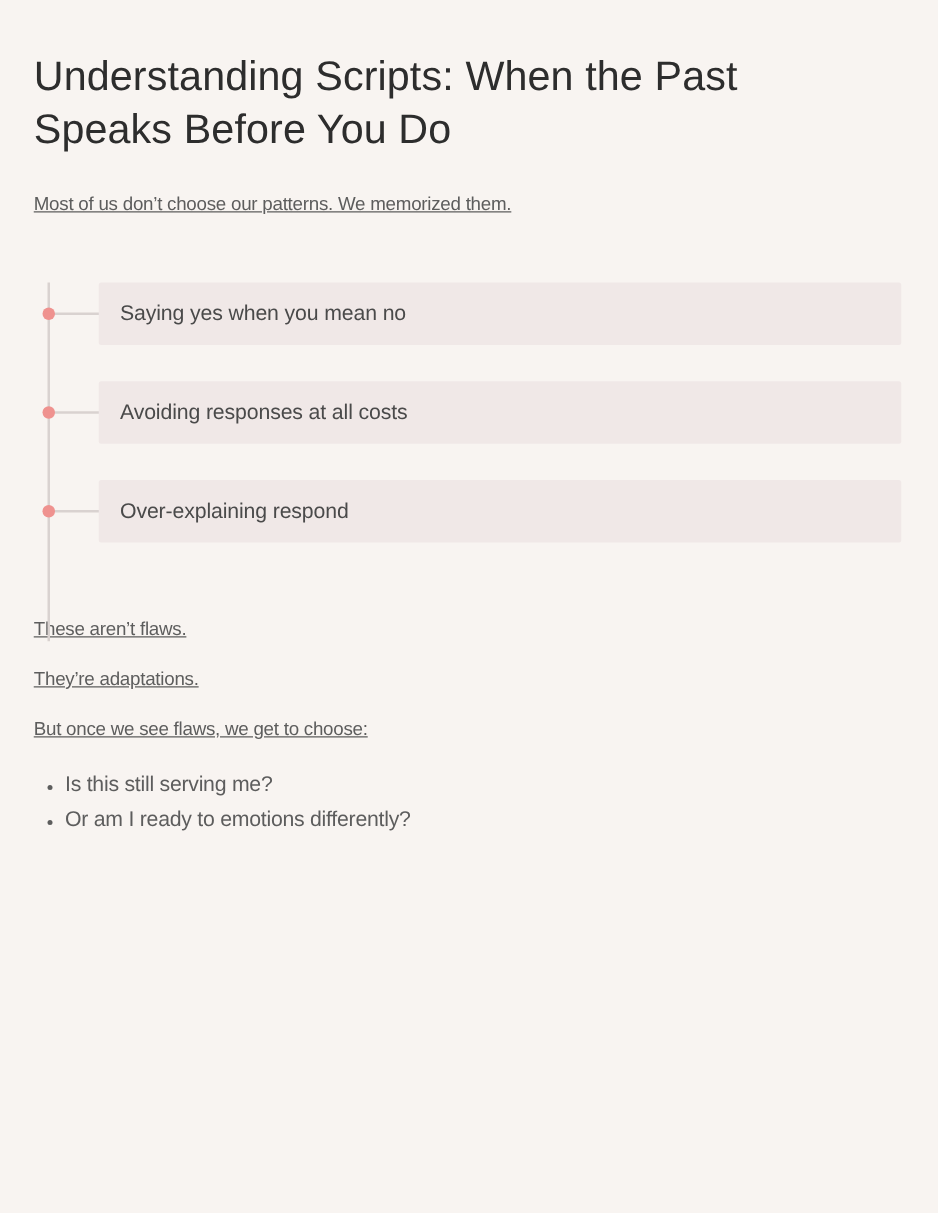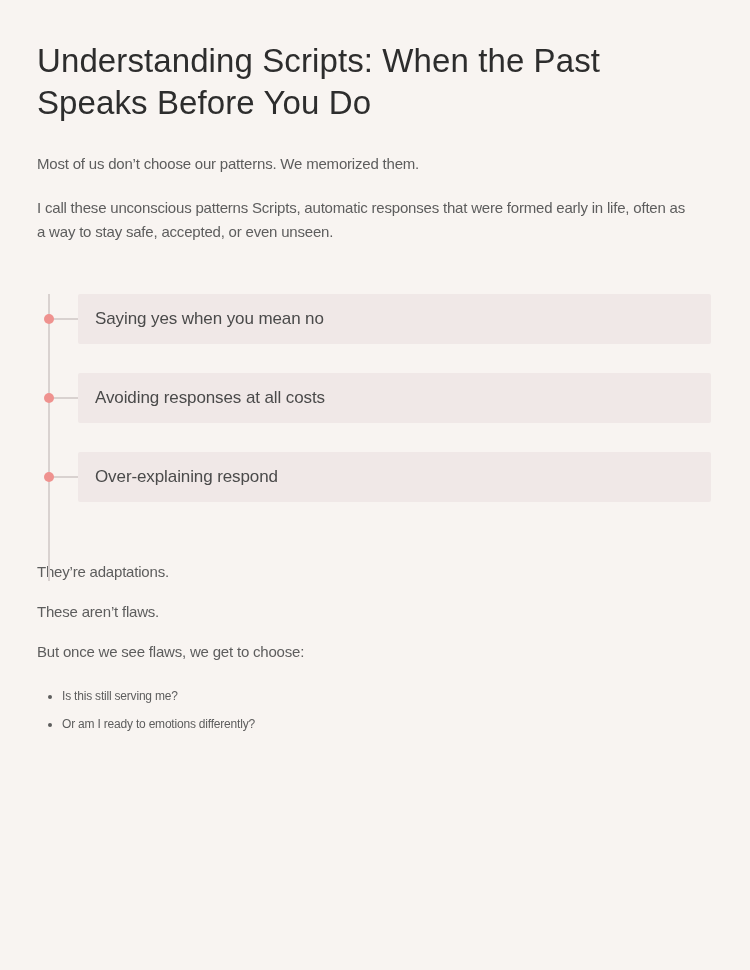--- a/index.html
+++ b/index.html
@@ -17,41 +17,42 @@
     padding: 0;
   }
   body {
     width: 750px;
     height: 970px;
     background: var(--background);
     font-family: "Liberation Sans", "DejaVu Sans", sans-serif;
     overflow: hidden;
   }
   .content {
-    padding: 0 37px;
+    padding: 0 27px;
   }
   h1.page-title {
     margin: 40px 0 0 0;
     font-size: 33px;
     line-height: 42px;
     font-weight: 400;
     letter-spacing: 0.1px;
     color: var(--heading-text);
     max-width: 640px;
   }
   .intro {
     margin-top: 28px;
   }
   .intro p, .closing p {
     margin: 0 0 20px 0;
     font-size: 15px;
     line-height: 24px;
     letter-spacing: -0.2px;
     color: var(--body-text);
     max-width: 650px;
+    text-decoration: underline;
   }
   
   .timeline {
     position: relative;
     margin-top: 50px;
   }
   .timeline-line {
     position: absolute;
     left: 11px;
     top: 0;
@@ -80,21 +81,21 @@
     position: absolute;
     left: 12px;
     top: 50%;
     transform: translateY(-50%);
     width: 42px;
     height: 2px;
     background: var(--line);
   }
   .t-card {
     position: absolute;
-    left: 41px;
+    left: 52px;
     right: 2px;
     top: 0;
     height: 50px;
     background: var(--card-background);
     border-radius: 2px;
     display: flex;
     align-items: center;
     padding-left: 17px;
   }
   .t-card-label {
@@ -106,41 +107,40 @@
   .closing {
     margin-top: 58px;
   }
   .closing p { margin-bottom: 16px; }
   ul.questions {
     margin: 18px 0 0 0;
     padding-left: 25px;
     color: var(--body-text);
   }
   ul.questions li {
-    font-size: 12px;
+    font-size: 17px;
     line-height: 28px;
     letter-spacing: -0.2px;
     color: var(--body-text);
   }
   ul.questions li::marker {
     font-size: 12px;
   }
 </style>
 </head>
 <body>
 
 <div class="content">
 
   <h1 class="page-title">Understanding Scripts: When the Past Speaks Before You Do</h1>
 
   <div class="intro">
 
       <p>Most of us don’t choose our patterns. We memorized them.</p>
 
-      <p>I call these unconscious patterns Scripts, automatic responses that were formed early in life, often as a way to stay safe, accepted, or even unseen.</p>
     </div>
 
   <div class="timeline">
     <div class="timeline-line"></div>
     <div>
 
         <div class="t-row">
           <span class="t-dot"></span>
           <span class="t-connector"></span>
           <div class="t-card">
@@ -162,23 +162,23 @@
           <div class="t-card">
             <span class="t-card-label">Over‑explaining respond</span>
           </div>
         </div>
 
       </div>
   </div>
 
   <div class="closing">
 
+      <p>These aren’t flaws.</p>
+
       <p>They’re adaptations.</p>
-
-      <p>These aren’t flaws.</p>
 
       <p>But once we see flaws, we get to choose:</p>
     </div>
 
   <ul class="questions">
 
       <li>Is this still serving me?</li>
 
       <li>Or am I ready to emotions differently?</li>
     </ul>

